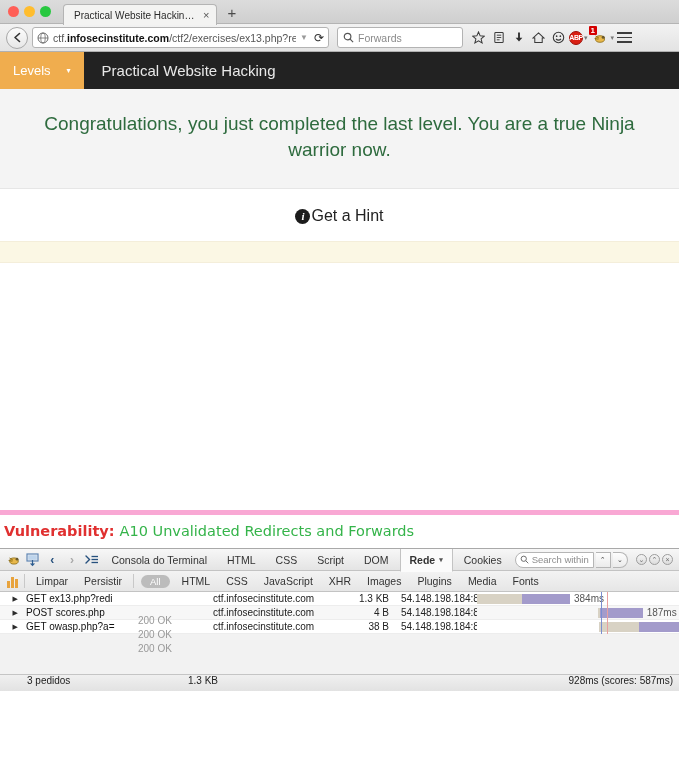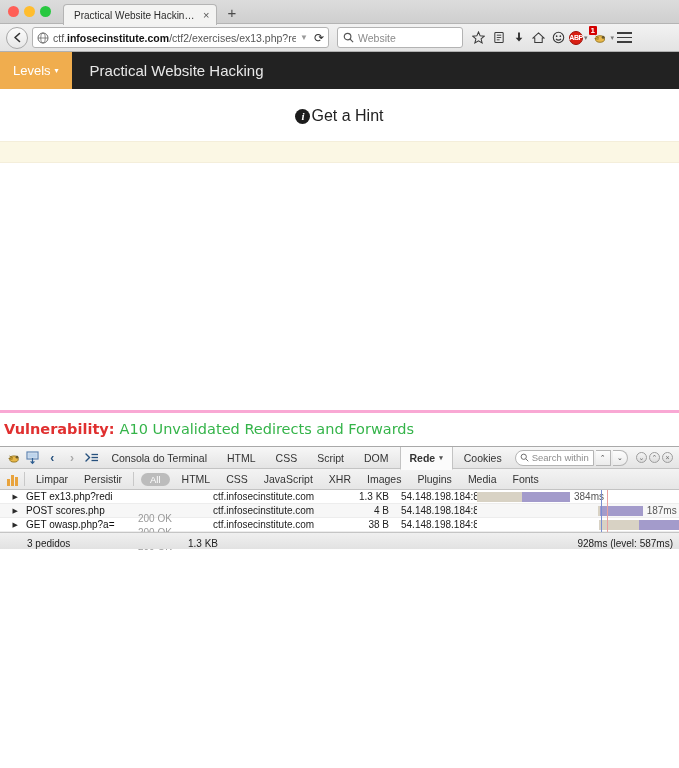--- a/index.html
+++ b/index.html
@@ -136,21 +136,21 @@
   .hamburger span { display:block; width: 15px; height: 1.8px; background:#3d3d3d;}
 
   
   .page { position: relative; background: #fff; }
   .sitenav {
     height: 37px; background: #222;
     display: flex; align-items: stretch;
   }
   .levels-btn {
     background: #f0ad4e; color: #fff;
-    display: flex; align-items: center; gap: 4px;
+    display: flex; align-items: center; gap: 16px;
     padding: 0 13px; font-size: 13px;
     cursor: pointer;
   }
   .levels-caret { font-size: 8px; }
   .brand {
     display: flex; align-items: center;
     padding-left: 18px; color: #e8e8e8;
     font-size: 15px;
   }
 
@@ -185,21 +185,21 @@
   .cream-strip {
     height: 22px;
     background: #fbf7e4;
     border-top: 1px solid #f4eeda;
     border-bottom: 1px solid #f4eeda;
   }
   .blank-area { background: #fff; height: 247px; }
 
   .vuln-bar {
     background: #fff;
-    border-top: 3px solid #f9a8d4;
+    border-top: 5px solid #f9a8d4;
     padding: 8px 10px 9px 4px;
     display: flex;
     align-items: baseline;
     gap: 5px;
     font-family: "DejaVu Sans", sans-serif;
   }
   .vuln-label { color: #e03030; font-weight: bold; font-size: 14.5px; }
   .vuln-text { color: #35b44a; font-weight: normal; font-size: 14.5px; }
   .vuln-bar-fill { flex: 1 1 auto; }
 
@@ -340,23 +340,24 @@
     font-size: 10px; color: #555;
   }
   .tl-marker { position: absolute; top: 0; width: 1px; height: 14px; }
   .tl-blue { background: #7a8ed0; }
   .tl-red { background: #e8a0a0; }
 
   .net-foot {
     height: 17px;
     background: linear-gradient(#f0f0f0,#e2e2e2);
     border-top: 1px solid #c5c5c5;
-    display: flex; align-items: flex-end;
+    display: flex; align-items: flex-start;
     font-size: 10px; color: #222;
     position: relative;
+    margin-top: 40px;
   }
   .nf-count { padding-left: 27px; width: 180px; }
   .nf-size { width: 190px; text-align: left; padding-left: 8px;}
   .nf-time { position: absolute; right: 6px; }
   .page-bottom { background: #fff; height: 126px; }
 </style>
 </head>
 <body>
 
 <div class="tabstrip">
@@ -388,21 +389,21 @@
     <span class="url-text"><span>ctf.</span><b>infosecinstitute.com</b><span>/ctf2/exercises/ex13.php?redirect=//www.goog</span></span>
     <span class="url-caret">▼</span>
     <span class="reload-icon">⟳</span>
   </div>
 
   <div class="searchbar">
     <svg width="11" height="11" viewBox="0 0 12 12">
       <circle cx="5" cy="5" r="3.6" fill="none" stroke="#555" stroke-width="1.3"></circle>
       <line x1="7.8" y1="7.8" x2="11" y2="11" stroke="#555" stroke-width="1.3"></line>
     </svg>
-    <span class="search-ph">Website</span>
+    <span class="search-ph">Forwards</span>
   </div>
 
   <div class="toolicons">
     <div class="ticon">
       <svg width="13" height="13" viewBox="0 0 14 14">
           <path d="M7 1 L8.8 5.2 L13.2 5.6 L9.8 8.5 L10.9 12.8 L7 10.5 L3.1 12.8 L4.2 8.5 L0.8 5.6 L5.2 5.2 Z" fill="none" stroke="#3a3a3a" stroke-width="1.1"></path>
         </svg>
     </div>
     <div class="ticon">
       <svg width="12" height="13" viewBox="0 0 12 14">
@@ -458,20 +459,23 @@
 <div class="page">
 
   <div class="sitenav">
     <div class="levels-btn">
       <span>Levels</span>
       <span class="levels-caret">▾</span>
     </div>
     <div class="brand">Practical Website Hacking</div>
   </div>
 
+  <div class="congrats-wrap">
+    <div class="congrats">Congratulations, you just completed the last level. You are a true Ninja warrior now.</div>
+  </div>
 
   <div class="hint-wrap">
     <span class="hint">
       <span class="info-ico">i</span>
       <span>Get a Hint</span>
     </span>
   </div>
 
   <div class="cream-strip"></div>
   <div class="blank-area"></div>
@@ -626,17 +630,17 @@
 
         <span class="tl-marker tl-blue" style="left:61.5%"></span>
         <span class="tl-marker tl-red" style="left:64.5%"></span>
       </div>
     </div>
   </div>
 
   <div class="net-foot">
     <div class="nf-count">3 pedidos</div>
     <div class="nf-size">1.3 KB</div>
-    <div class="nf-time">928ms (level: 587ms)</div>
+    <div class="nf-time">928ms (scores: 587ms)</div>
   </div>
 </div>
 
 <div class="page-bottom"></div>
 
 </body></html>

